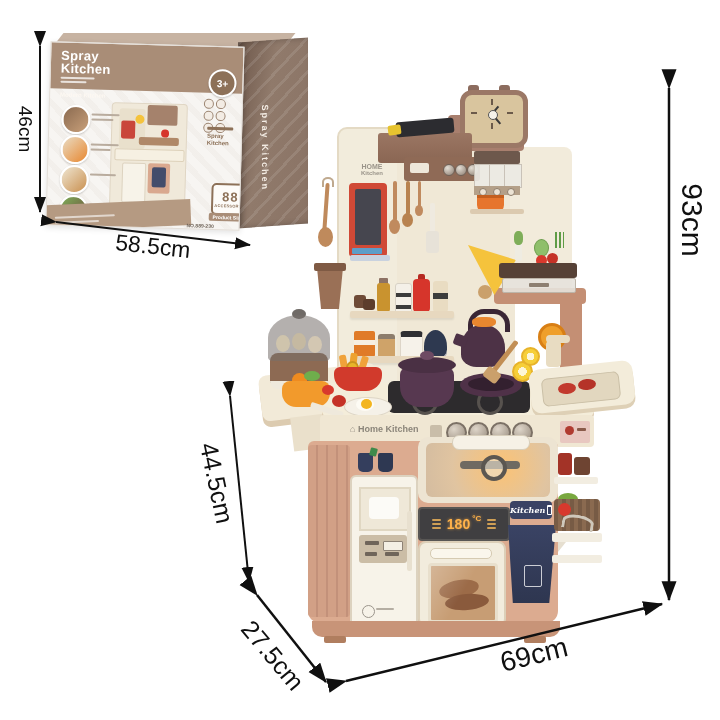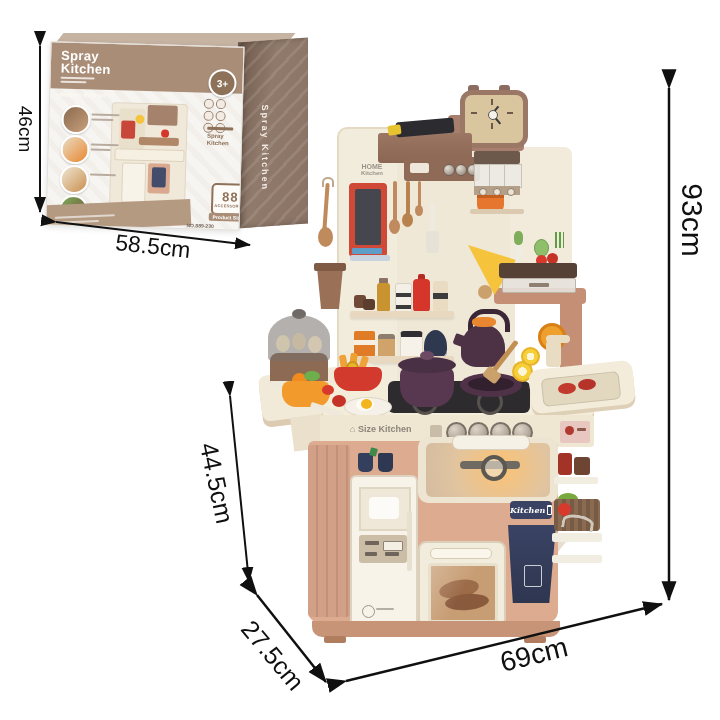--- a/index.html
+++ b/index.html
@@ -264,21 +264,21 @@
     <div class="abs" style="left:60px;top:300px;width:12px;height:10px;background:#d8392d;border-radius:50%;"></div>
     <div class="abs" style="left:70px;top:310px;width:14px;height:12px;background:#c53227;border-radius:50%;"></div>
     <div class="abs" style="left:82px;top:312px;width:46px;height:18px;background:#f5f1e8;border:1px solid #ded6c6;border-radius:50%;"></div>
     <div class="abs" style="left:94px;top:313px;width:18px;height:13px;background:#fdfbf4;border-radius:50%;"></div>
     <div class="abs" style="left:99px;top:314px;width:11px;height:10px;background:#f3b51f;border-radius:50%;"></div>
     <div class="abs" style="left:48px;top:322px;width:34px;height:6px;background:#efe9dc;border-radius:2px;transform:rotate(18deg);"></div>
 
     <div class="abs" style="left:58px;top:330px;width:274px;height:32px;background:#f0e7d3;border-radius:4px;"></div>
     <div class="abs" style="left:88px;top:339px;color:#8b857a;font-size:9px;font-weight:bold;">
       <span>⌂</span>
-      <span>Size Kitchen</span>
+      <span>Home Kitchen</span>
     </div>
     <div class="abs" style="left:168px;top:340px;width:12px;height:16px;background:#c9bda9;border-radius:2px;"></div>
     <div class="abs front-knob" style="left:184px;top:337px;width:17px;height:17px;"></div>
     <div class="abs front-knob" style="left:206px;top:337px;width:17px;height:17px;"></div>
     <div class="abs front-knob" style="left:228px;top:337px;width:17px;height:17px;"></div>
     <div class="abs front-knob" style="left:250px;top:337px;width:17px;height:17px;"></div>
 
     <div class="abs" style="left:46px;top:356px;width:250px;height:182px;background:#dcab90;border-radius:6px 6px 12px 12px;"></div>
     <div class="abs" style="left:46px;top:360px;width:42px;height:172px;background:repeating-linear-gradient(90deg,#d2a086 0 8px,#c3917a 8px 10px);border-radius:4px;"></div>
 
@@ -301,20 +301,34 @@
       <div class="abs" style="left:24px;top:131px;width:18px;height:2px;background:#b5ae a3;background:#b5aea3;border-radius:1px;"></div>
     </div>
 
     <div class="abs" style="left:156px;top:352px;width:140px;height:66px;background:#ede4d2;border-radius:10px;">
       <div class="abs" style="left:8px;top:6px;width:124px;height:54px;border-radius:6px;background:radial-gradient(circle at 60% 45%,rgba(255,186,92,.8),rgba(214,170,120,.55) 60%,rgba(186,148,110,.5));"></div>
       <div class="abs" style="left:34px;top:-2px;width:76px;height:13px;background:#f6f1e6;border:1px solid #d8cfbc;border-radius:7px;"></div>
       <div class="abs" style="left:42px;top:24px;width:60px;height:8px;background:#6f6a62;border-radius:4px;"></div>
       <div class="abs" style="left:63px;top:18px;width:18px;height:18px;border:4px solid #5b5751;border-radius:50%;background:rgba(237,228,210,.6);"></div>
     </div>
 
+    <div class="abs" style="left:156px;top:422px;width:88px;height:30px;background:#403f41;border:2px solid #585654;border-radius:4px;display:flex;align-items:center;justify-content:center;gap:2px;">
+      <div style="display:flex;flex-direction:column;gap:2px;margin-right:4px;">
+        <div class="amber-bar" style="width:9px;"></div>
+          <div class="amber-bar" style="width:9px;"></div>
+          <div class="amber-bar" style="width:9px;"></div>
+      </div>
+      <span class="display-txt" style="font-size:14px;">180</span>
+      <span class="display-txt" style="font-size:8px;align-self:flex-start;margin-top:5px;">°C</span>
+      <div style="display:flex;flex-direction:column;gap:2px;margin-left:4px;">
+        <div class="amber-bar" style="width:9px;"></div>
+          <div class="amber-bar" style="width:9px;"></div>
+          <div class="amber-bar" style="width:9px;"></div>
+      </div>
+    </div>
 
     <div class="abs" style="left:156px;top:456px;width:84px;height:82px;background:#f2ecdd;border:2px solid #dccfb8;border-radius:8px;">
       <div class="abs" style="left:10px;top:5px;width:60px;height:9px;background:#faf6ec;border:1px solid #d5cab2;border-radius:5px;"></div>
       <div class="abs" style="left:8px;top:20px;width:64px;height:54px;background:#c79d74;border:3px solid #e8dfcc;border-radius:4px;overflow:hidden;">
         <div class="abs" style="left:8px;top:14px;width:40px;height:18px;background:#9c6b48;border-radius:50%;transform:rotate(-10deg);"></div>
         <div class="abs" style="left:14px;top:28px;width:44px;height:16px;background:#8a5a3c;border-radius:50%;transform:rotate(-5deg);"></div>
         <div class="abs" style="left:0;top:0;width:100%;height:100%;background:linear-gradient(120deg,rgba(255,255,255,.25),transparent 50%);"></div>
       </div>
     </div>
 

